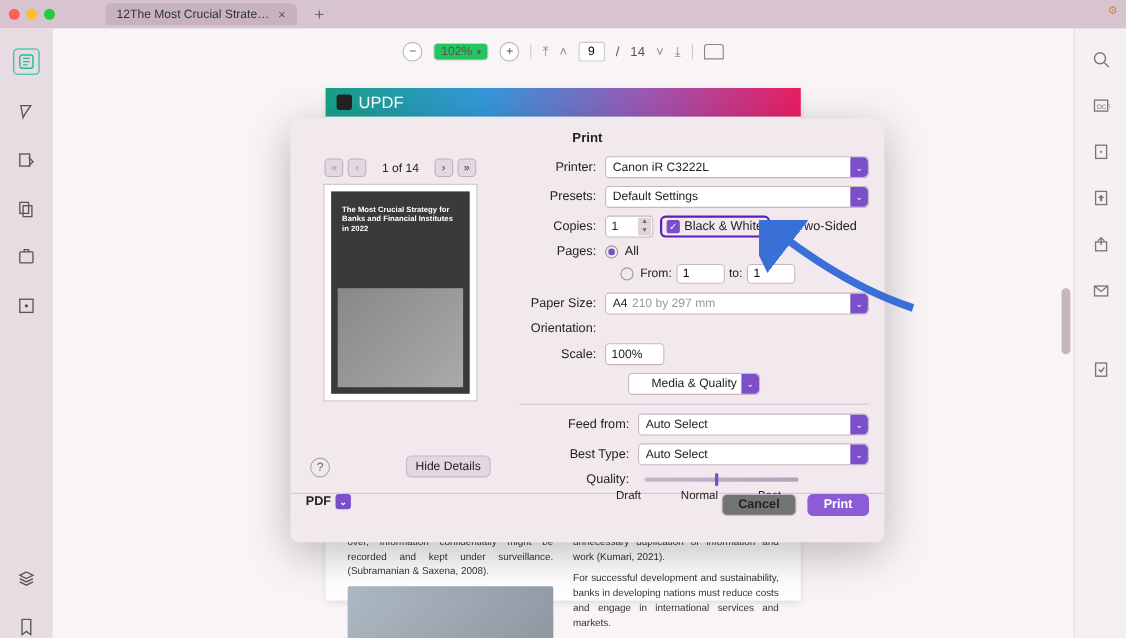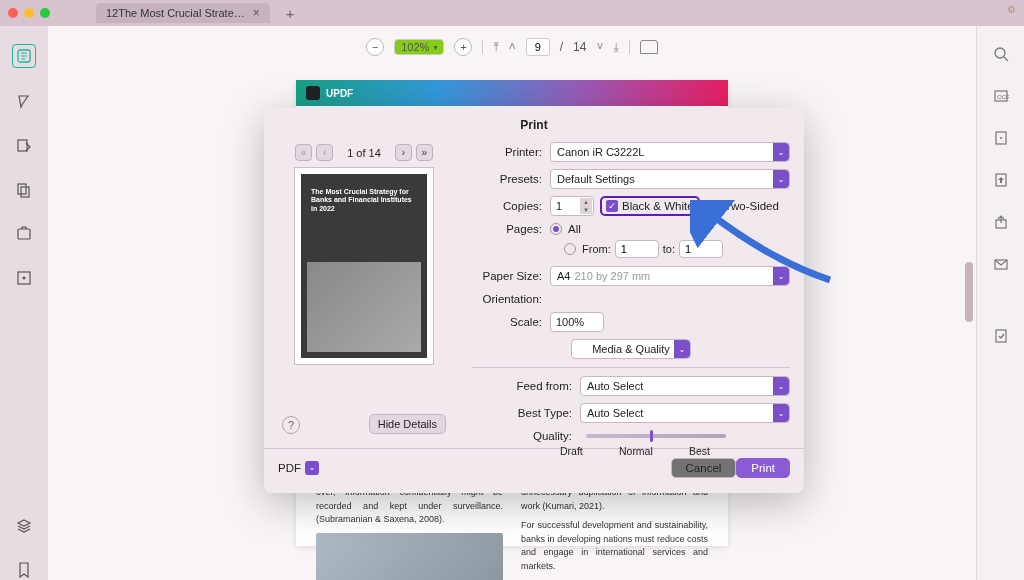--- a/index.html
+++ b/index.html
@@ -20,29 +20,29 @@
 .left-rail .spacer { flex: 1; }
 
 .right-rail { width: 48px; background: #f7f0f3; display: flex; flex-direction: column; align-items: center; padding-top: 18px; gap: 22px; border-left: 1px solid #e3d8de; }
 .right-rail .ic { width: 20px; height: 20px; color: #777; display: flex; align-items: center; justify-content: center; }
 
 .main { flex: 1; background: #f9f4f6; position: relative; overflow: hidden; }
 
 .toolbar { height: 30px; display: flex; align-items: center; justify-content: center; gap: 10px; font-size: 12px; color: #555; margin-top: 6px; }
 .tb-btn { width: 18px; height: 18px; border: 1px solid #bbb; border-radius: 50%; display: flex; align-items: center; justify-content: center; font-size: 11px; background: #fff; cursor: pointer; }
 .sep { width: 1px; height: 14px; background: #ccc; }
-.zoom { background: #84cc16; border: 1px solid #ccc; padding: 1px 6px; border-radius: 4px; font-size: 11px; display: flex; align-items: center; gap: 4px; }
+.zoom { background: #22c55e; border: 1px solid #ccc; padding: 1px 6px; border-radius: 4px; font-size: 11px; display: flex; align-items: center; gap: 4px; }
 .page-input { width: 24px; height: 18px; border: 1px solid #ccc; border-radius: 3px; text-align: center; font-size: 11px; }
 .nav-ic { color: #888; font-size: 12px; cursor: pointer; }
 .presenter-ic { width: 18px; height: 14px; border: 1.5px solid #888; border-radius: 3px 3px 0 0; border-bottom-width: 1.5px; }
 
 .doc-page { position: absolute; top: 54px; left: 50%; transform: translateX(-50%); width: 432px; background: #fff; box-shadow: 0 2px 6px rgba(0,0,0,0.1); }
 .doc-header { height: 26px; background: linear-gradient(90deg, #16a085, #3498db, #9b59b6, #e91e63); display: flex; align-items: center; padding: 0 10px; gap: 6px; }
 .doc-logo { width: 14px; height: 14px; background: #222; border-radius: 3px; }
-.doc-brand { color: #fff; font-size: 10px; font-weight: 700; }
+.doc-brand { color: #fff; font-size: 15px; font-weight: 400; }
 .doc-body { padding: 10px 20px; font-size: 9px; color: #333; display: flex; gap: 18px; height: 440px; }
 .doc-col { flex: 1; text-align: justify; line-height: 1.5; }
 .doc-img-placeholder { width: 100%; height: 100px; background: linear-gradient(135deg,#adb9c4,#879099); margin-top: 6px; border-radius: 2px; }
 
 .scrollbar { position: absolute; right: 3px; top: 30px; bottom: 10px; width: 8px; }
 .scrollbar-thumb { position: absolute; top: 40%; width: 100%; height: 60px; background: #c4b5bf; border-radius: 4px; }
 
 
 .print-dialog { position: absolute; top: 108px; left: 264px; width: 540px; height: 385px; background: #f2e9ef; border-radius: 8px; box-shadow: 0 10px 40px rgba(0,0,0,0.25); font-size: 11.5px; color: #222; }
 .pd-title { text-align: center; padding: 10px 0 6px; font-weight: 600; font-size: 12px; }
@@ -80,21 +80,21 @@
 .pd-paper-hint { color: #999; font-size: 11px; margin-left: 4px; }
 .pd-orient-ic { width: 15px; height: 13px; border: 1.5px solid #555; display: inline-block; position: relative; }
 .pd-orient-ic.port { width: 11px; height: 14px; }
 .pd-media-select { width: 120px; height: 20px; background: #fff; border: 1px solid #c5b8c2; border-radius: 4px; font-size: 11px; display: flex; align-items: center; justify-content: center; margin: 4px auto 8px; position: relative; }
 .pd-subbox { border-top: 1px solid #d4c8d0; padding-top: 8px; margin-top: 2px; }
 .pd-sub-select { width: 132px; }
 .pd-quality-track { width: 140px; height: 4px; background: linear-gradient(90deg,#c5b8ce,#b0a3bb); border-radius: 2px; position: relative; margin-left: 6px; }
 .pd-quality-thumb { position: absolute; left: 46%; top: -4px; width: 3px; height: 12px; background: #7b4fc9; border-radius: 2px; }
 .pd-quality-labels { display: flex; justify-content: space-between; width: 150px; margin-left: 88px; font-size: 10.5px; margin-top: 3px; }
 
-.pd-footer { border-top: 1px solid #d4c8d0; height: 38px; display: flex; align-items: center; padding: 0 14px; gap: 0; }
+.pd-footer { border-top: 1px solid #d4c8d0; height: 38px; display: flex; align-items: flex-start; padding: 0 14px; gap: 10px; font-weight: bold; }
 .pd-pdf { font-size: 11.5px; display: flex; align-items: center; gap: 4px; }
 .pd-pdf-arrow { width: 14px; height: 14px; background: #7b4fc9; border-radius: 3px; color: #fff; display: flex; align-items: center; justify-content: center; font-size: 8px; }
 .pd-footer-spacer { flex: 1; }
 .pd-btn { padding: 3px 14px; border: 1px solid #c5b7c1; background: #737373; border-radius: 5px; font-size: 11.5px; }
 .pd-btn.primary { background: #8b5cd6; color: #fff; border-color: #8b5cd6; }
 
 .arrow-annot { position: absolute; top: 200px; left: 690px; pointer-events: none; }
 .arrow-annot svg { width: 150px; height: 90px; }
 
 .logo-corner { position: absolute; top: 4px; right: 8px; color: #c48f5a; font-size: 10px; }

